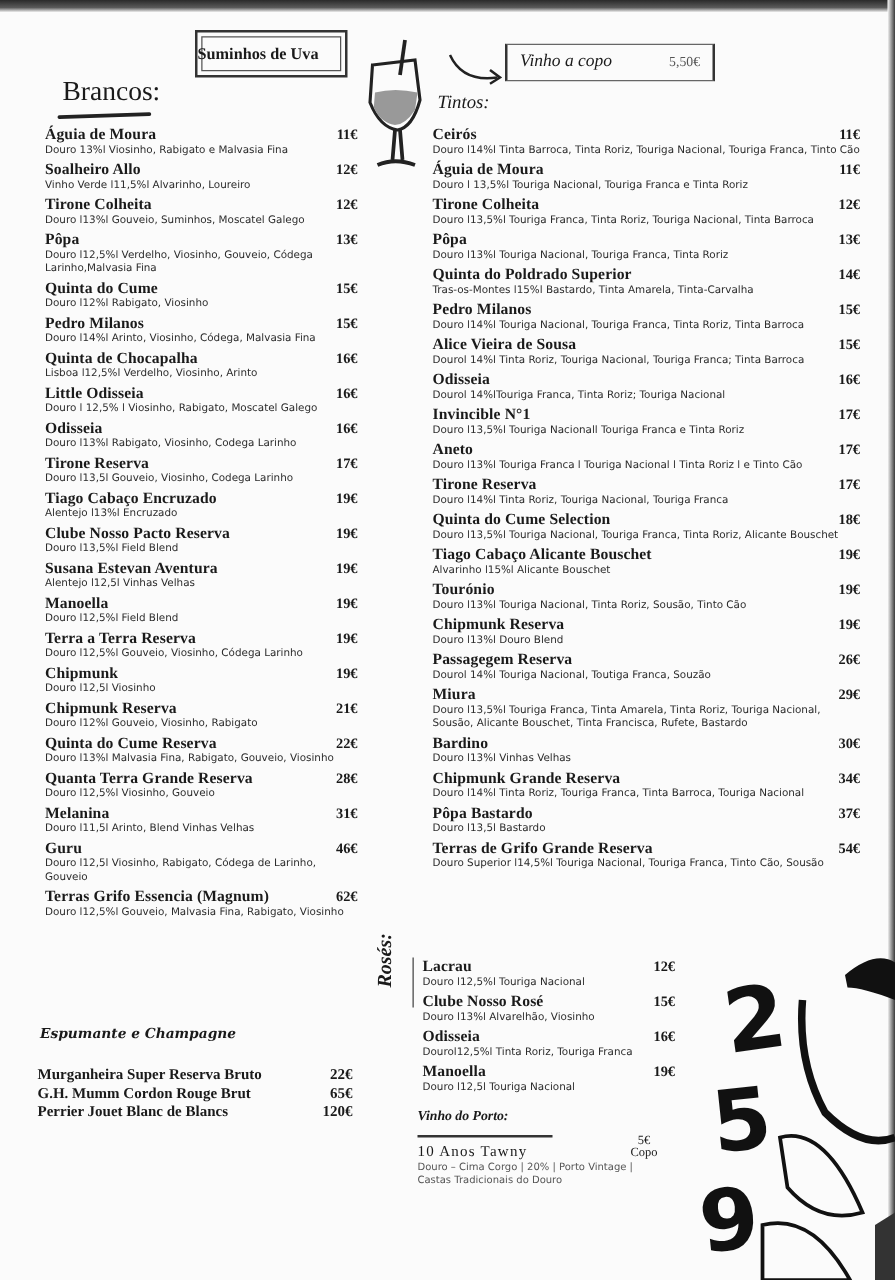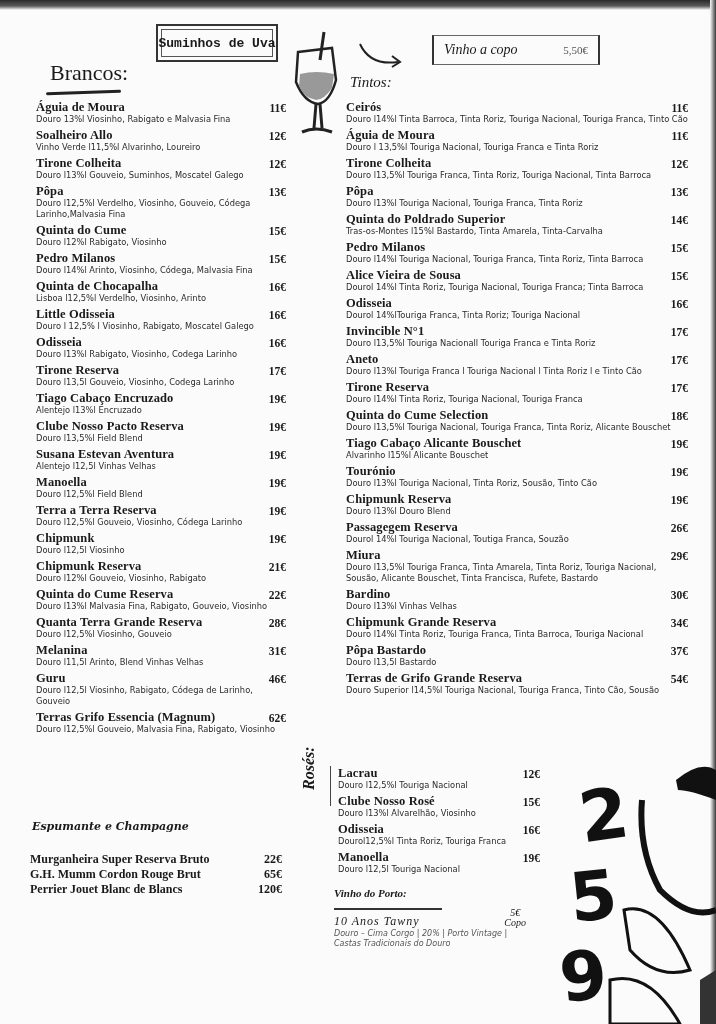--- a/index.html
+++ b/index.html
@@ -8,27 +8,27 @@
     background: #fbfbfb; color: #1a1a1a;
     font-family: "Liberation Serif", serif;
   }
   .topband { position: absolute; left: 0; top: 0; width: 716px; height: 10px;
     background: linear-gradient(#2a2a2a, #5a5a5a 60%, #fbfbfb); }
   .rightedge { position: absolute; right: 0; top: 0; width: 6px; height: 1024px;
     background: linear-gradient(90deg, #fbfbfb, #3a3a3a); }
 
   .sign-box { position: absolute; left: 156px; top: 24px; width: 118px; height: 34px;
     border: 2px solid #333; box-shadow: inset 0 0 0 3px #fbfbfb, inset 0 0 0 4px #555;
-    display: flex; align-items: center; justify-content: center;
-    font-weight: bold; font-size: 13px; font-family: Liberation Mono, monospace; }
+    display: flex; align-items: center; justify-content: flex-start;
+    font-weight: bold; font-size: 13px; font-family: Liberation Serif, serif; }
   .glass-box { position: absolute; left: 404px; top: 35px; width: 168px; height: 30px;
     border-left: 2px solid #333; border-right: 2px solid #333;
     border-top: 1px solid #666; border-bottom: 1px solid #666;
     display: flex; align-items: center; justify-content: space-between; padding: 0 10px;
-    box-sizing: border-box; font-style: italic; font-size: 14px; margin-left: 28px; }
+    box-sizing: border-box; font-style: italic; font-size: 14px; }
   .glass-box .gprice { font-style: normal; font-size: 11px; color: #555; }
   .glass-illus { position: absolute; left: 290px; top: 30px; width: 52px; height: 110px; }
   .arrow { position: absolute; left: 356px; top: 40px; width: 48px; height: 30px; }
 
   h2.sec { position: absolute; margin: 0; font-weight: normal; }
   .brancos-title { left: 50px; top: 60px; font-size: 22px; }
   .brancos-line { position: absolute; left: 46px; top: 91px; width: 75px; height: 3px;
     background: #222; border-radius: 2px; transform: rotate(-2deg); }
   .tintos-title { left: 350px; top: 74px; font-size: 15px; font-style: italic; }
 
@@ -46,21 +46,21 @@
   .espumante { position: absolute; left: 30px; top: 852px; width: 252px; }
   .esp-row { display: flex; justify-content: space-between; font-weight: bold; font-size: 12px; line-height: 15px; }
 
   .roses-label { position: absolute; left: 300px; top: 790px; font-size: 16px; font-weight: bold; font-style: italic;
     transform: rotate(-90deg); transform-origin: left top; }
   .roses-bar { position: absolute; left: 330px; top: 766px; width: 1px; height: 40px; background: #444; }
   .col-roses { position: absolute; left: 338px; top: 766px; width: 202px; }
 
   .porto-title { position: absolute; left: 334px; top: 887px; font-size: 11px; font-style: italic; font-weight: bold; }
   .porto-line { position: absolute; left: 334px; top: 908px; width: 108px; height: 2px; background: #333; }
-  .porto-item { position: absolute; left: 334px; top: 914px; width: 192px; font-style: italic; }
+  .porto-item { position: absolute; left: 334px; top: 914px; width: 192px; }
   .porto-item .pname { font-size: 12px; letter-spacing: 1px; }
   .porto-item .pprice { position: absolute; right: 0; top: -6px; font-size: 10px; text-align: center; line-height: 10px; }
   .porto-item .pdesc { font-family: "DejaVu Sans", sans-serif; font-size: 8px; color: #555; line-height: 10px; }
 
   .deco { position: absolute; left: 560px; top: 760px; width: 156px; height: 264px; }
 </style>
 </head>
 <body>
 
 <div class="topband"></div>

